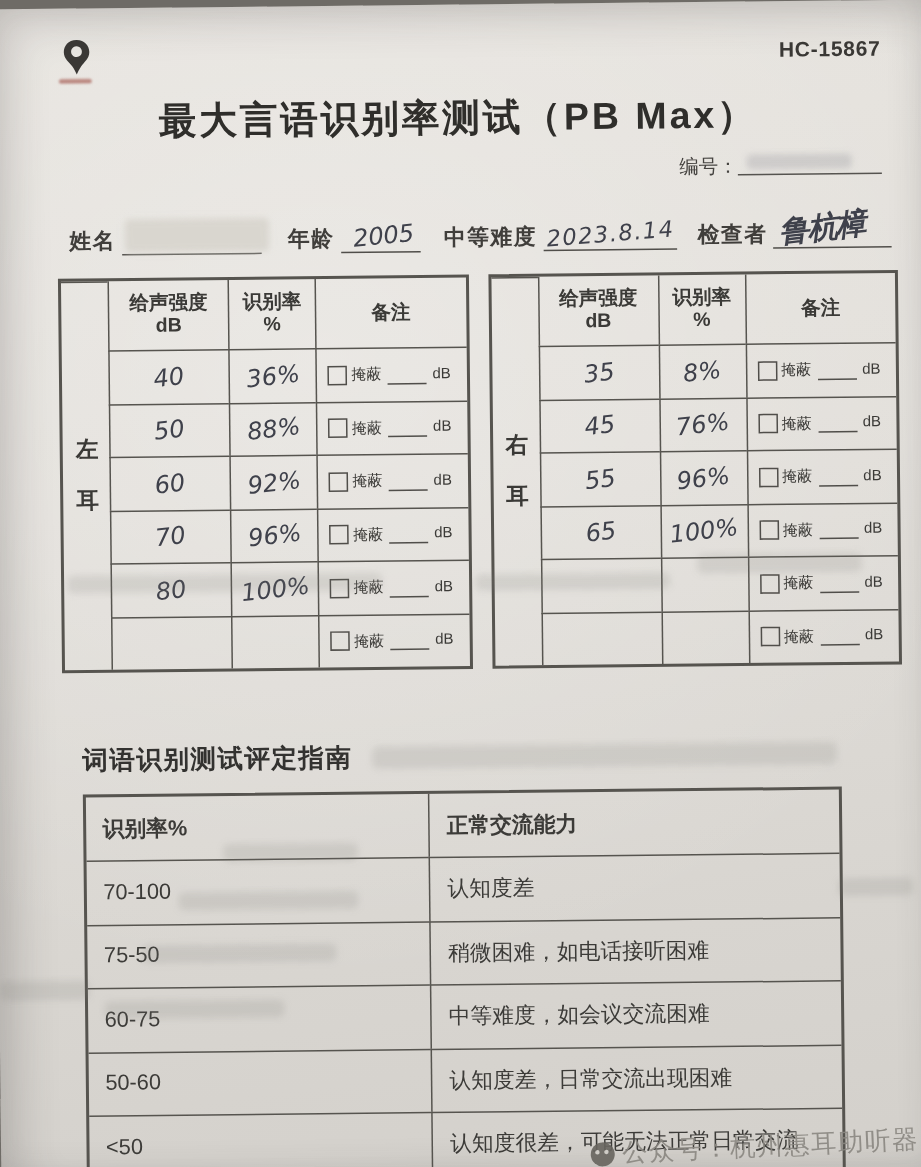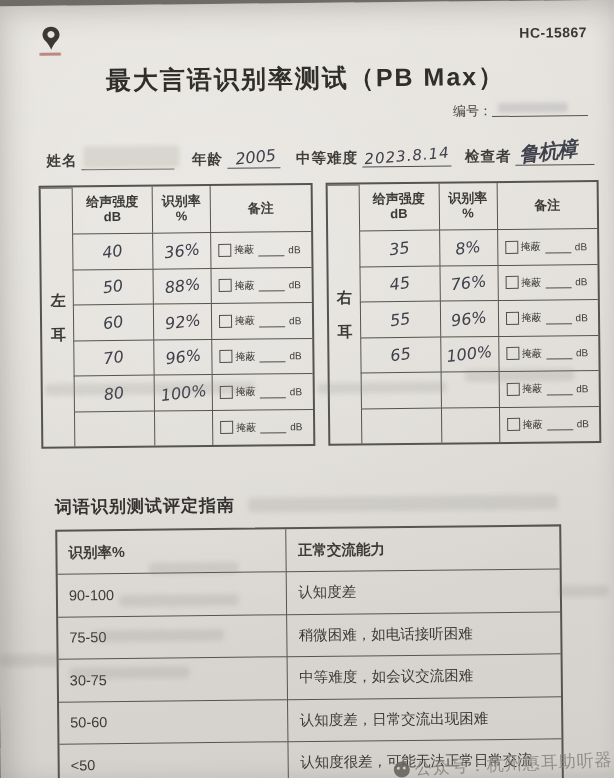--- a/index.html
+++ b/index.html
@@ -303,33 +303,33 @@
 
   <div class="guide-heading">词语识别测试评定指南</div>
   <div class="guide-table" id="guide-table">
     <div class="gc hdr">
       <span>识别率%</span>
     </div>
     <div class="gc hdr col2">
       <span>正常交流能力</span>
     </div>
   <div class="gc">
-        <span>90-100</span>
+        <span>70-100</span>
       </div>
       <div class="gc col2">
         <span>认知度差</span>
       </div>
       <div class="gc">
         <span>75-50</span>
       </div>
       <div class="gc col2">
         <span>稍微困难，如电话接听困难</span>
       </div>
       <div class="gc">
-        <span>30-75</span>
+        <span>60-75</span>
       </div>
       <div class="gc col2">
         <span>中等难度，如会议交流困难</span>
       </div>
       <div class="gc">
         <span>50-60</span>
       </div>
       <div class="gc col2">
         <span>认知度差，日常交流出现困难</span>
       </div>

